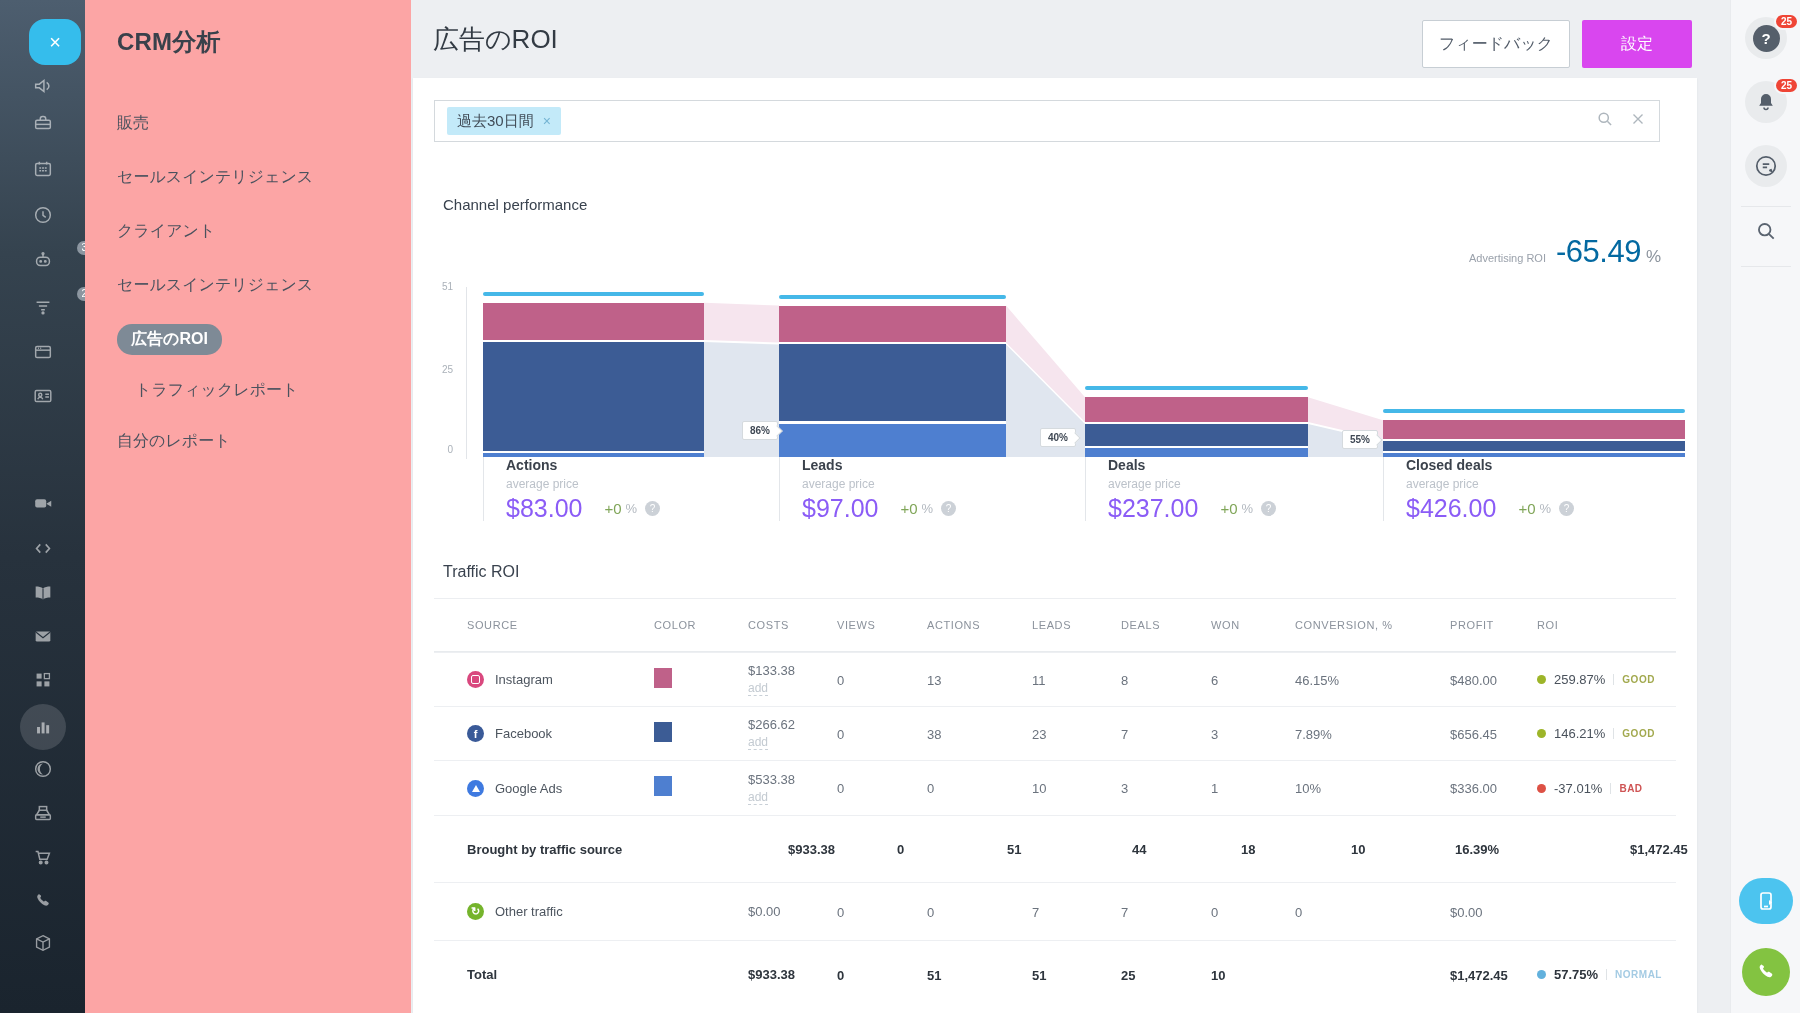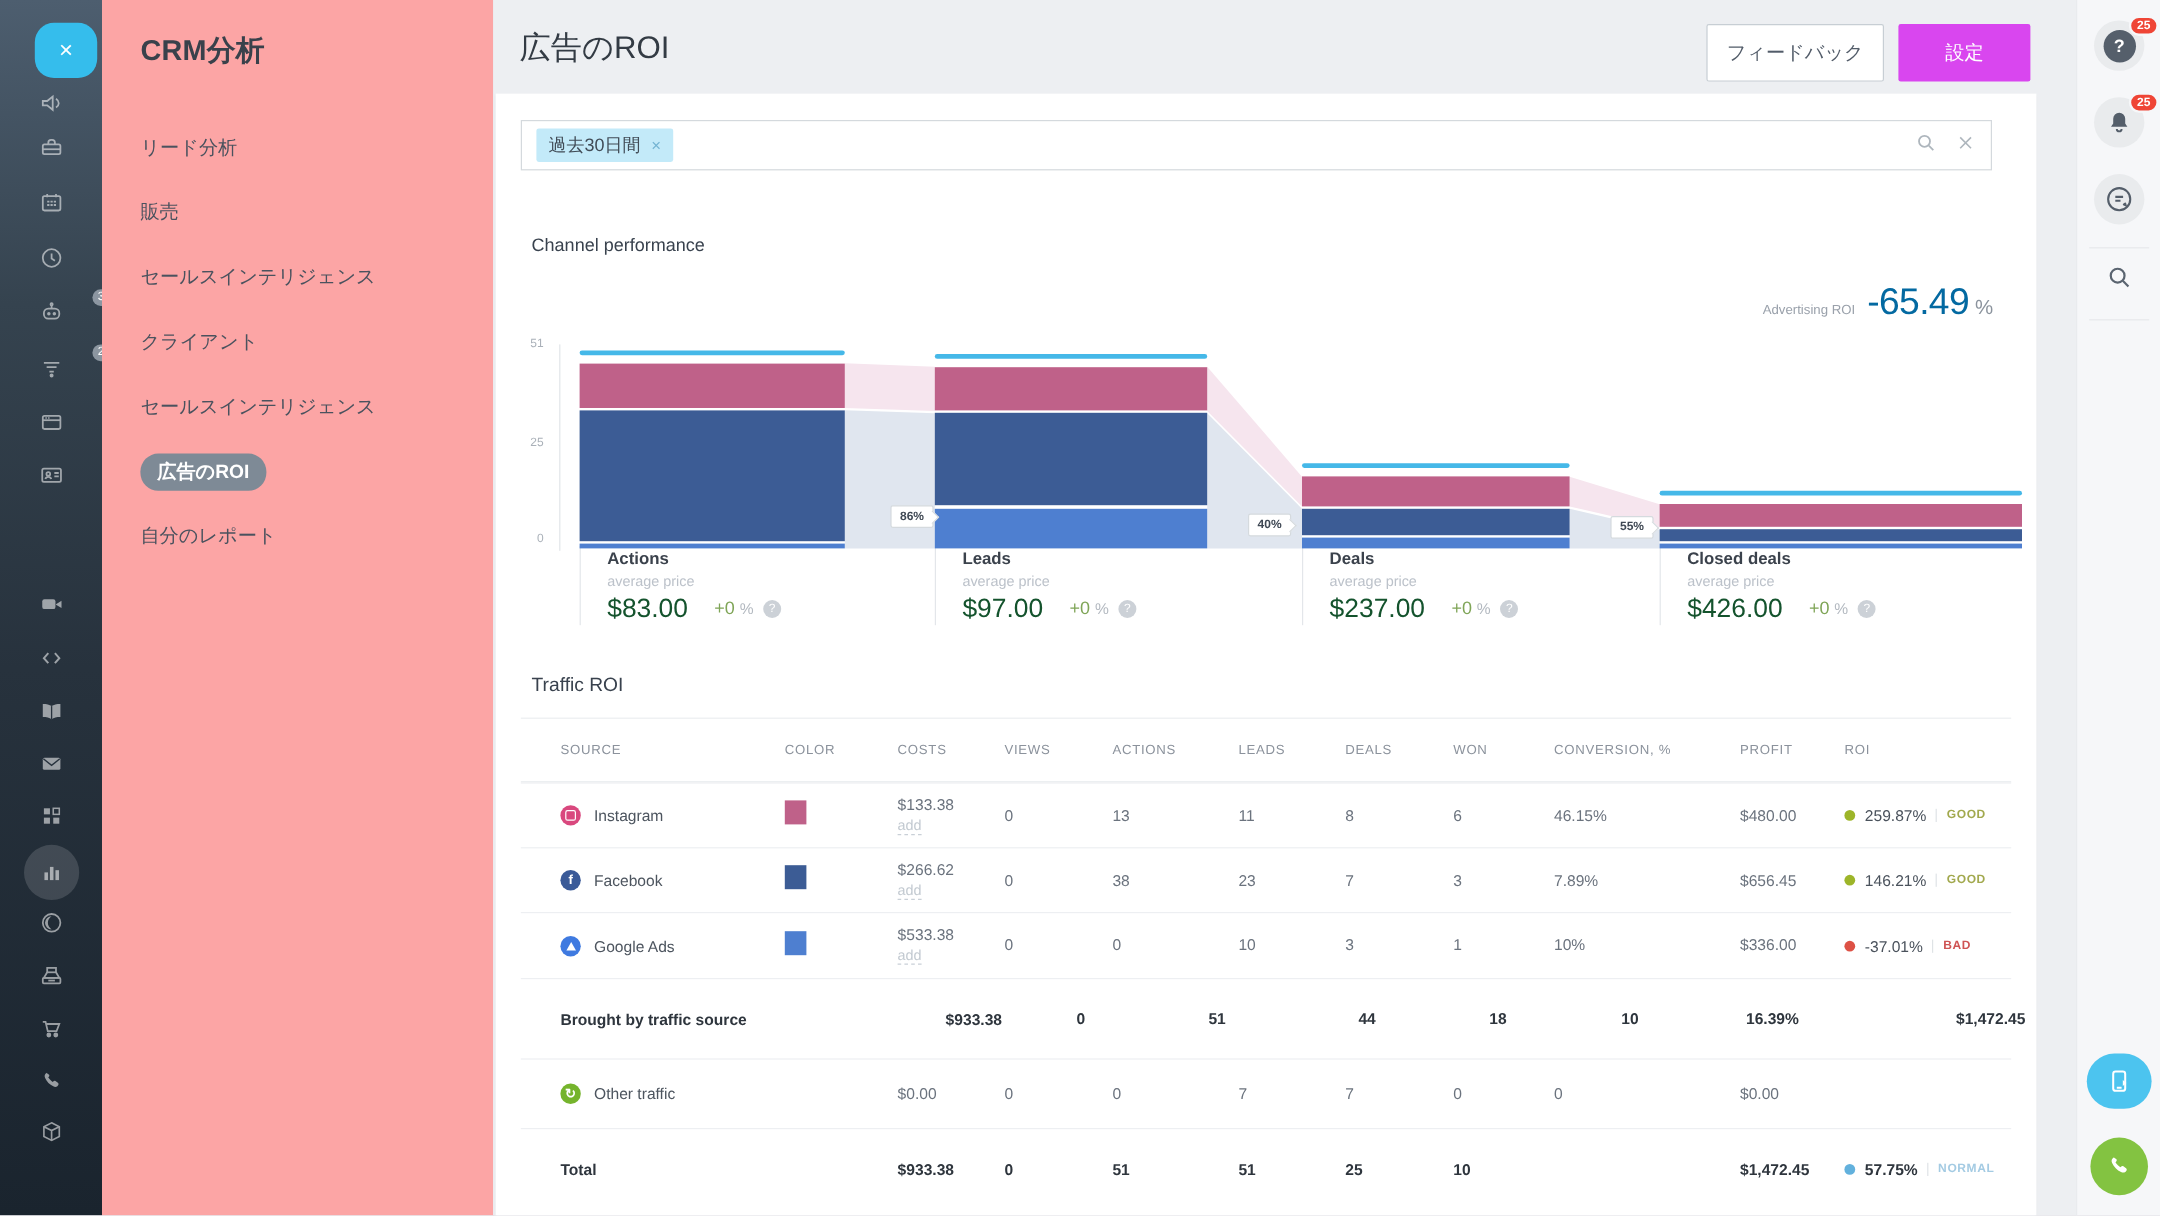--- a/index.html
+++ b/index.html
@@ -59,21 +59,21 @@
     font-size:10px;font-weight:700;color:#3f4854;padding:3px 7px;z-index:3;}
   .conv-tag:after{content:"";position:absolute;right:-4px;top:50%;width:7px;height:7px;background:#fff;
     margin-top:-4px;transform:rotate(45deg);border-top:1px solid #d5dade;border-right:1px solid #d5dade;}
 
   
   .stats{position:absolute;left:57px;top:377px;width:1215px;height:72px;}
   .stat{position:absolute;top:0;height:66px;border-left:1px solid #e3e6ea;padding-left:22px;box-sizing:border-box;}
   .stat-label{font-size:14px;font-weight:700;color:#3b424c;margin-top:2px;}
   .stat-sub{font-size:12px;color:#bcc2ca;margin-top:4px;}
   .stat-val-row{margin-top:3px;display:flex;align-items:center;}
-  .stat-val{font-size:22px;color:#14532d;}
+  .stat-val{font-size:25px;color:#8b5cf6;}
   .stat-change{font-size:15px;color:#7fa557;margin-left:22px;}
   .stat-unit{font-size:13px;color:#b3b9c0;margin-left:4px;}
   .stat-help{width:15px;height:15px;border-radius:50%;background:#ccd1d7;color:#fff;font-size:10px;
     display:flex;align-items:center;justify-content:center;margin-left:8px;}
 
   
   .traffic-title{position:absolute;left:30px;top:485px;font-size:16px;color:#39424e;}
   .t-wrap{position:absolute;left:21px;top:520px;width:1242px;border-top:1px solid #eceef1;}
   .t-grid{display:grid;grid-template-columns:220px 94px 89px 90px 105px 89px 90px 84px 155px 87px 1fr;align-items:center;}
   .t-head{height:52px;border-bottom:1px solid #e8ebee;}
@@ -281,36 +281,36 @@
             <path d="M5 7.5l7 3.5 7-3.5M12 11v9"></path>
           </svg>
       </span>
     </div>
   </aside>
 
   <nav class="nav-panel">
     <div class="nav-title">CRM分析</div>
     <ul class="nav-list" id="nav-list">
         <li class="nav-item">
-          <span>リード分析</span>
-        </li>
-        <li class="nav-item">
           <span>販売</span>
         </li>
         <li class="nav-item">
           <span>セールスインテリジェンス</span>
         </li>
         <li class="nav-item">
           <span>クライアント</span>
         </li>
         <li class="nav-item">
           <span>セールスインテリジェンス</span>
         </li>
         <li class="nav-item">
           <span class="pill">広告のROI</span>
+        </li>
+        <li class="nav-item indent">
+          <span>トラフィックレポート</span>
         </li>
         <li class="nav-item">
           <span>自分のレポート</span>
         </li>
       </ul>
   </nav>
 
   <main class="main">
     <h1 class="page-title">広告のROI</h1>
     <button class="btn-feedback">フィードバック</button>

